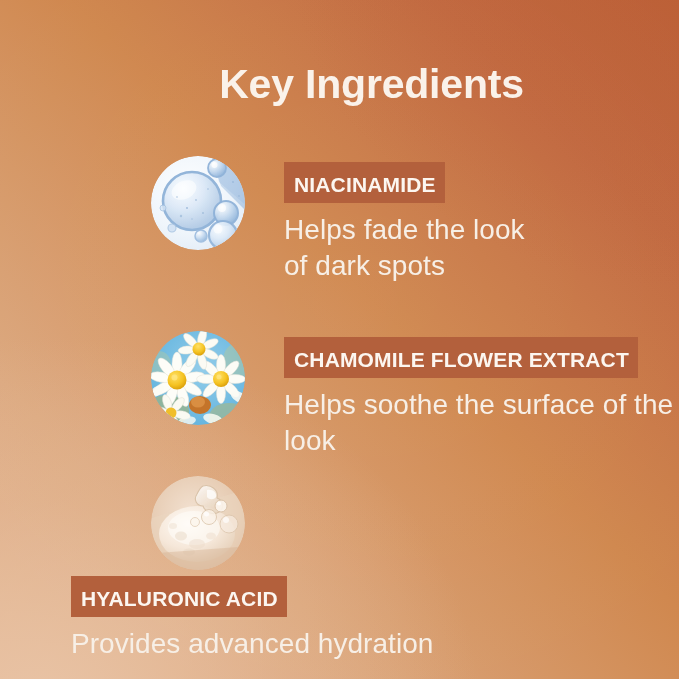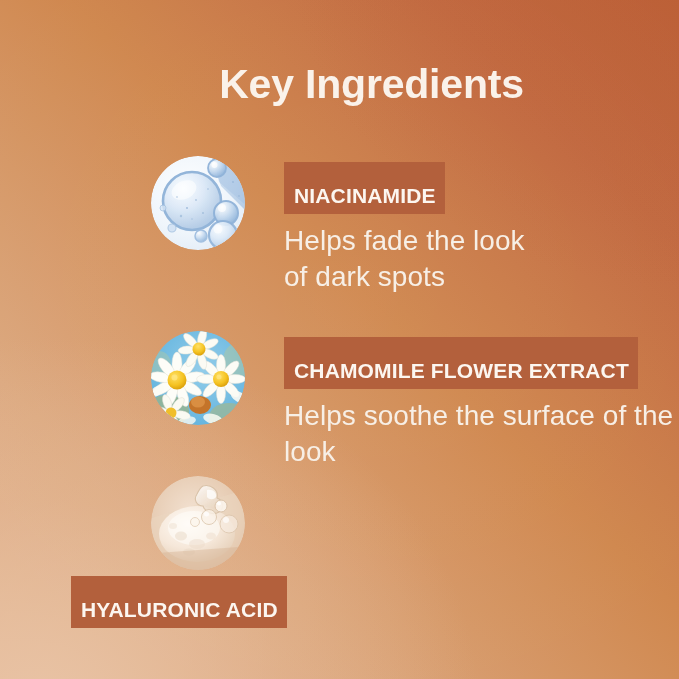--- a/index.html
+++ b/index.html
@@ -95,21 +95,21 @@
   }
 
   .ingredient-name {
     display: inline-block;
     background: #B3603C;
     color: #FCF6F0;
     font-size: 21px;
     font-weight: bold;
     letter-spacing: 0.15px;
     line-height: 1;
-    padding: 23px 9px 8px 10px;
+    padding: 12px 9px 8px 10px;
   }
 
   .ingredient-desc {
     margin-top: 9px;
     color: #F7EFE6;
     font-size: 28px;
     font-weight: 400;
     line-height: 1.30;
     letter-spacing: 0.05px;
     white-space: pre-line;
@@ -330,17 +330,18 @@
             <ellipse cx="60" cy="60" rx="5" ry="3.5" fill="#EADAC8" opacity="0.45"></ellipse>
             <ellipse cx="22" cy="50" rx="4" ry="3" fill="#EEE0D0" opacity="0.5"></ellipse>
             <ellipse cx="38" cy="76" rx="6" ry="3.5" fill="#E6D4C0" opacity="0.4"></ellipse>
 
             <path d="M-6 78 L100 70 L100 100 L-6 100 Z" fill="#D2A988" opacity="0.35"></path>
           </g>
         </svg>
       </div>
       <div class="ingredient-text">
         <div class="ingredient-name">HYALURONIC ACID</div>
+        <div class="ingredient-desc">Provides advanced hydration</div>
       </div>
     </div>
 
   </div>
 </div>
 
 </body></html>

